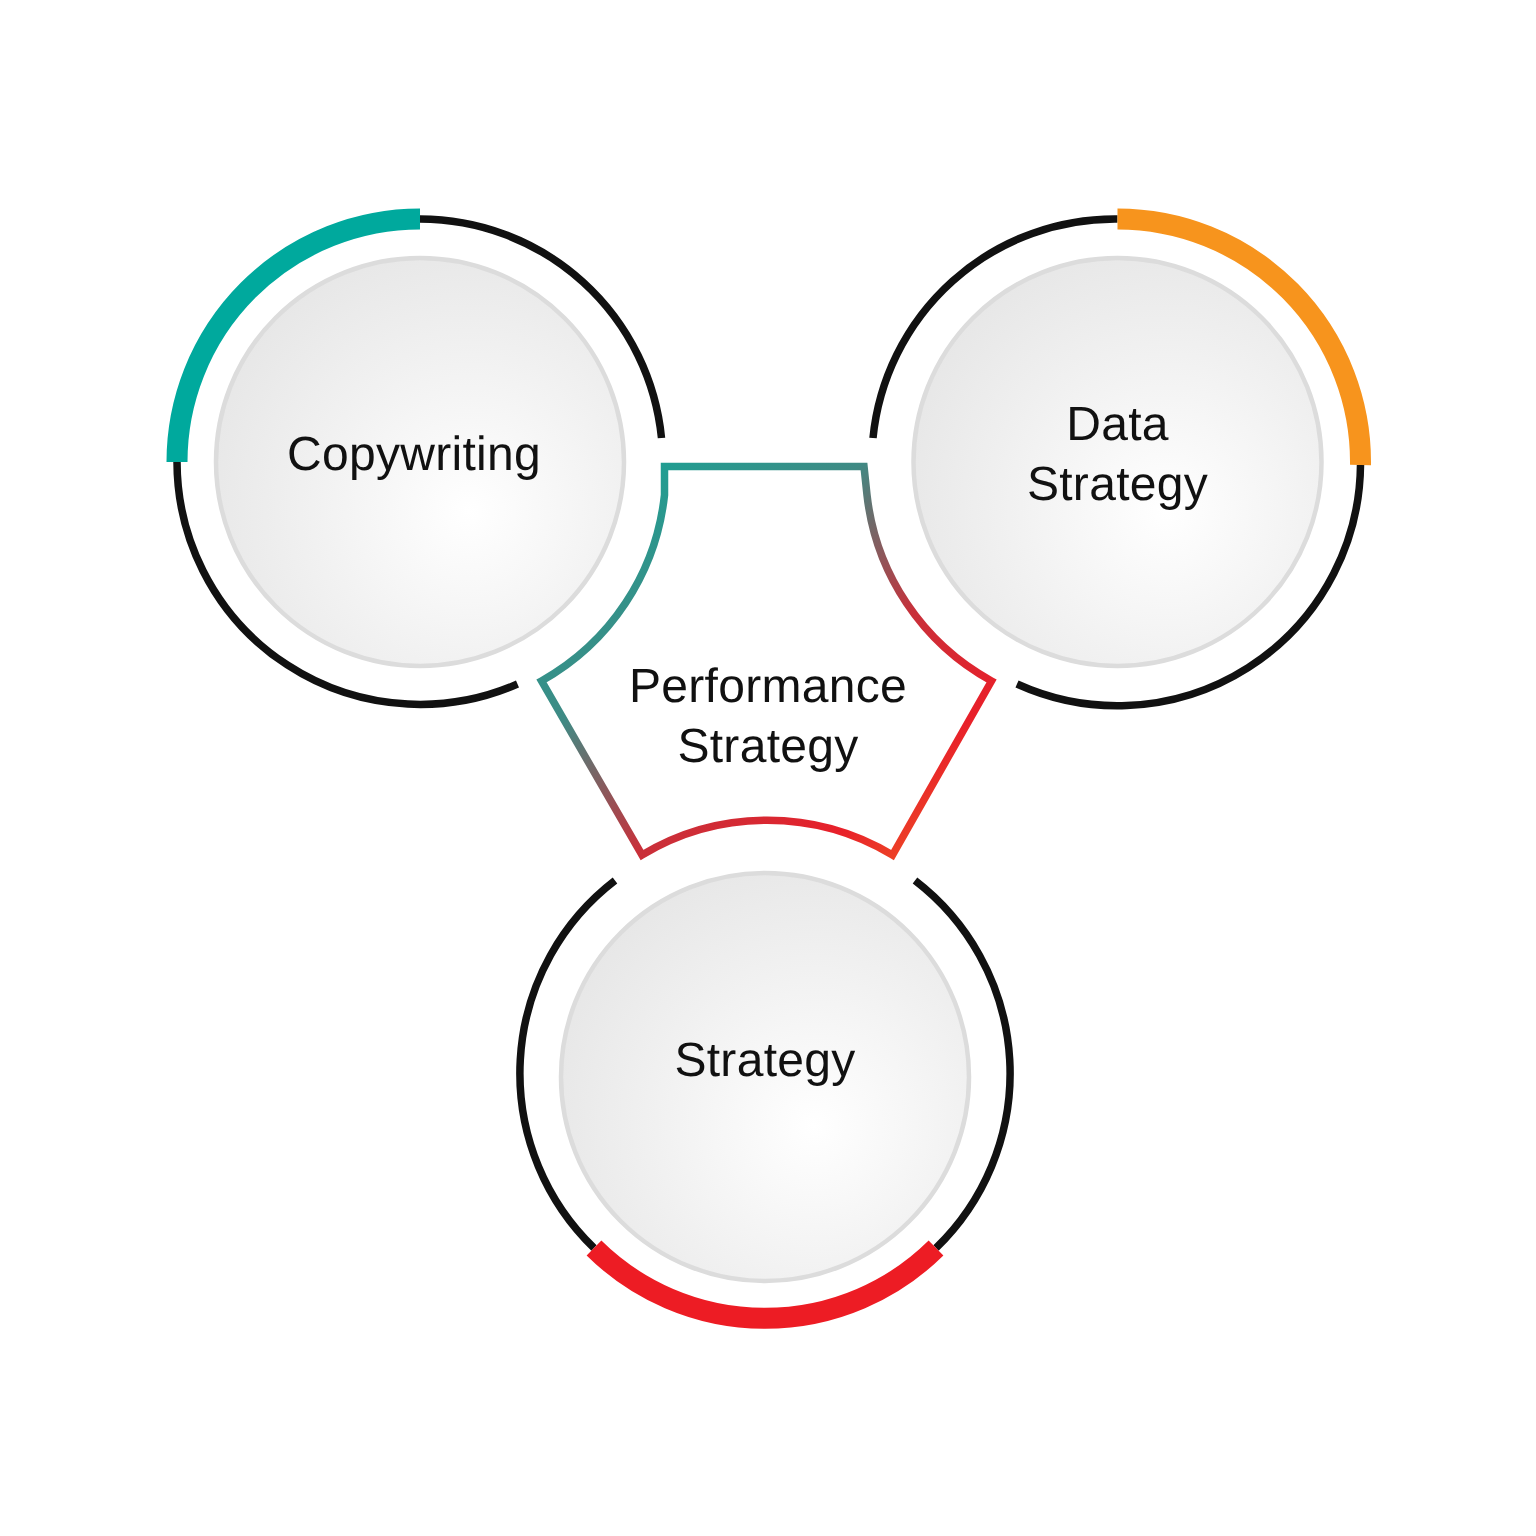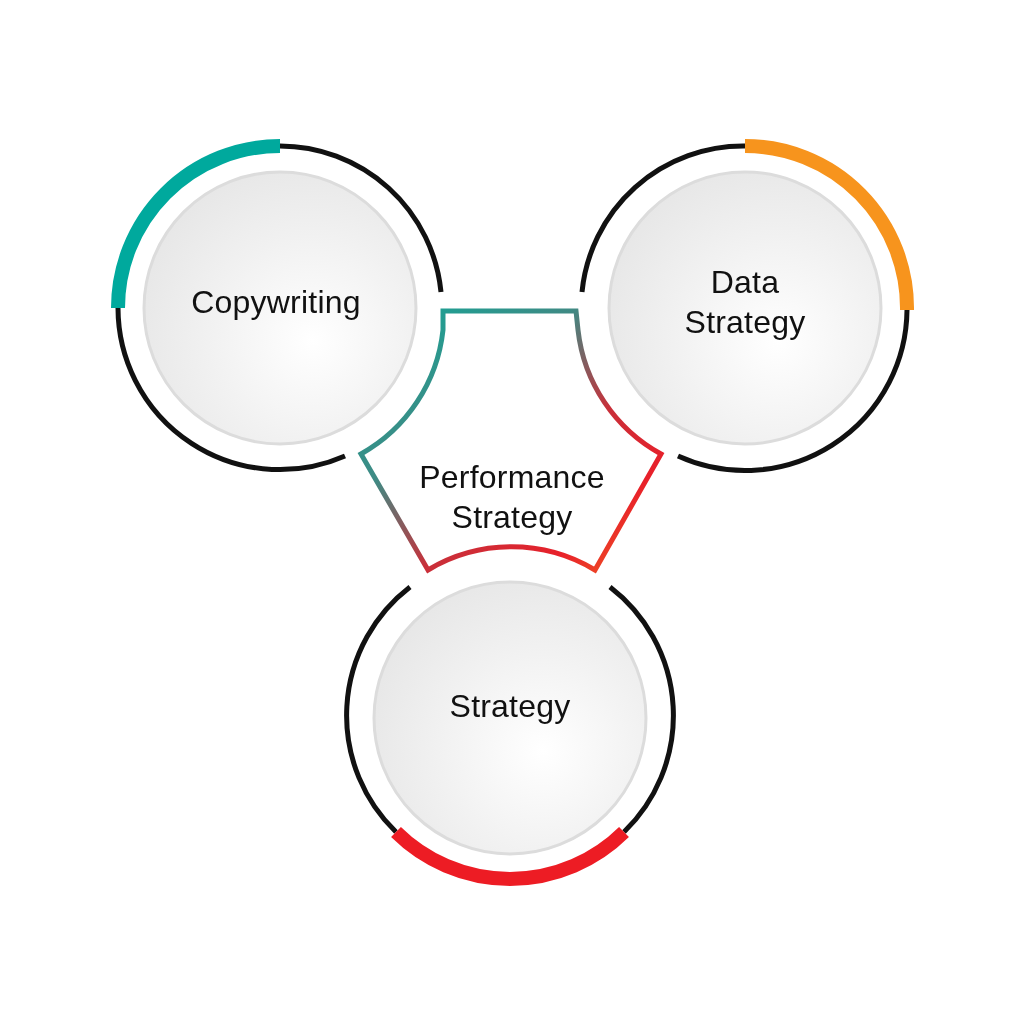--- a/index.html
+++ b/index.html
@@ -81,21 +81,21 @@
            L 576 311
            L 578 330
            A 162 162 0 0 0 661 454
            L 595 570
            A 162 162 0 0 0 428 570
            L 361 454
            A 162 162 0 0 0 443 330
            Z" fill="#ffffff" stroke="url(#hexGrad)" stroke-width="5" stroke-linejoin="miter"></path>
 </svg>
 
-<div class="label" style="left:512px; top:477px;margin-top:20px;">
+<div class="label" style="left:512px; top:477px;">
   <span>Performance</span>
   <span>Strategy</span>
 </div>
 
 <div class="label" style="left:276px; top:302px;">
   <span>Copywriting</span>
 </div>
 
 <div class="label" style="left:745px; top:302px;">
   <span>Data</span>

